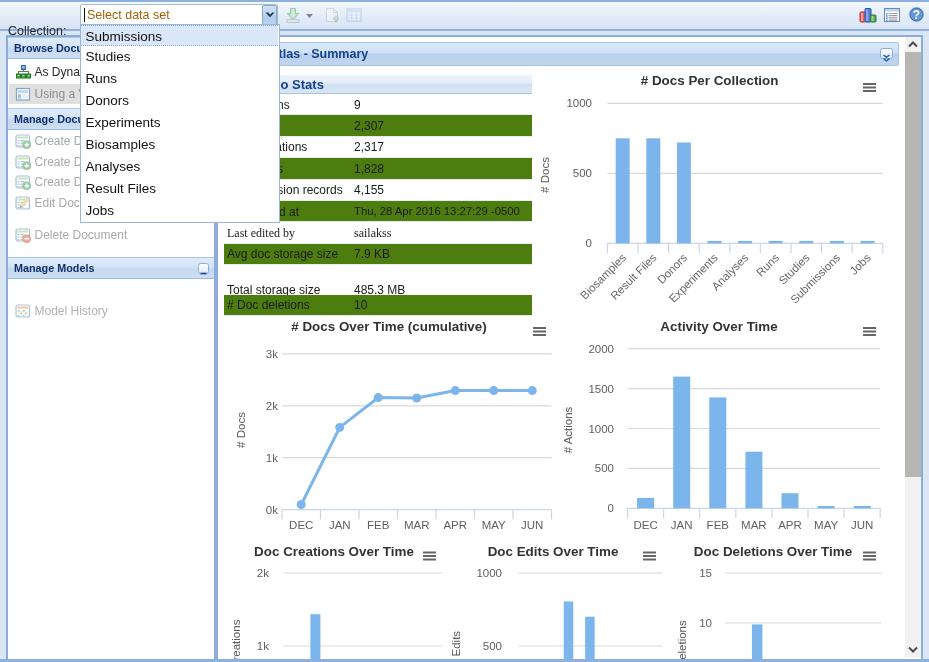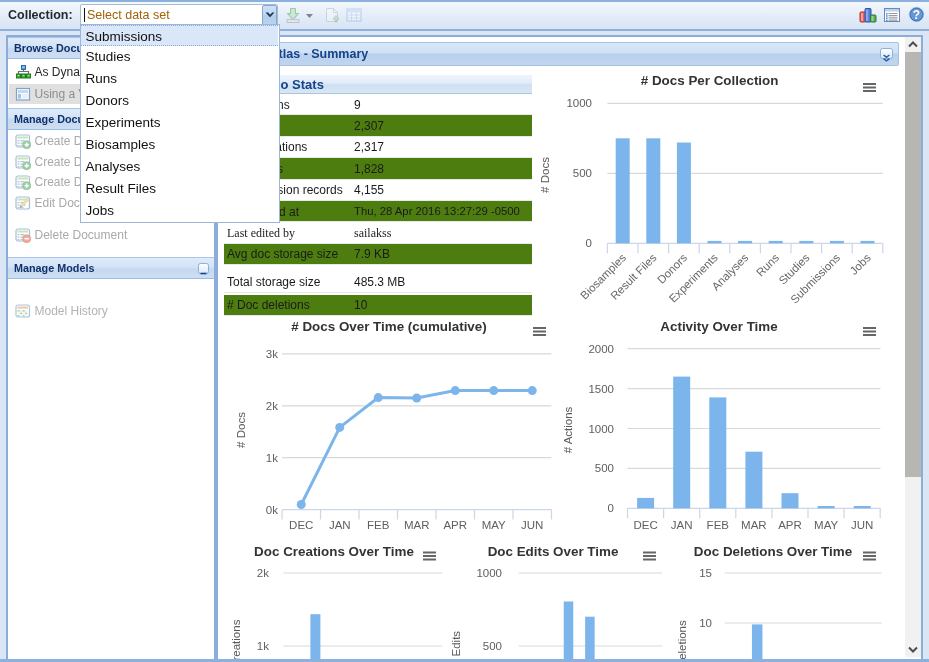--- a/index.html
+++ b/index.html
@@ -4,21 +4,21 @@
 <style>
 * { margin:0; padding:0; box-sizing:border-box; }
 html,body { width:929px; height:662px; overflow:hidden; font-family:"Liberation Sans", sans-serif; }
 body { position:relative; background:#dbe6f4; }
 .abs { position:absolute; }
 
 #topline { left:0; top:0; width:929px; height:2px; background:#8db1de; }
 #toolbar { left:0; top:2px; width:929px; height:28.5px;
   background:linear-gradient(#f4f8fd 0%, #e4edf9 50%, #d8e4f4 100%);
   border-bottom:2px solid #8fb0da; }
-#tb-label { left:8px; top:8px; font-size:12.5px; font-weight:bold; color:#25282c; }
+#tb-label { left:8px; top:24px; font-size:12.5px; font-weight:normal; color:#25282c; }
 
 #sidebar { left:6px; top:35px; width:210px; height:624px; background:#fff;
   border:2px solid #8cadda; border-bottom:none; }
 #main { left:216px; top:35px; width:707px; height:624px; background:#fff;
   border:2px solid #8cadda; border-bottom:none; }
 #botline { left:0; top:659px; width:929px; height:3px; background:#8db1de; }
 
 .acc-hd { position:absolute; left:0; width:206px; height:22px;
   background:linear-gradient(#deebfa 0%, #d3e3f6 45%, #c6d9f0 55%, #cedef2 100%);
   border-top:1px solid #a9c5e8; border-bottom:1px solid #99bbe8;
@@ -298,21 +298,21 @@
         <span class="vl" style="font-size:11.3px;">Thu, 28 Apr 2016 13:27:29 -0500</span>
       </div>
     <div class="srow" style="top:147.9px;font-family:Liberation Serif, serif;">
         <span class="lb">Last edited by</span>
         <span class="vl">sailakss</span>
       </div>
     <div class="srow alt" style="top:169.3px;">
         <span class="lb">Avg doc storage size</span>
         <span class="vl">7.9 KB</span>
       </div>
-    <div class="srow" style="top:197px;">
+    <div class="srow" style="top:205px;">
         <span class="lb">Total storage size</span>
         <span class="vl">485.3 MB</span>
       </div>
     <div class="srow alt" style="top:220px;">
         <span class="lb"># Doc deletions</span>
         <span class="vl">10</span>
       </div>
   </div>
 
   <svg class="chart" style="left:316px;top:33px;" width="350" height="247" viewBox="0 0 350 247">

